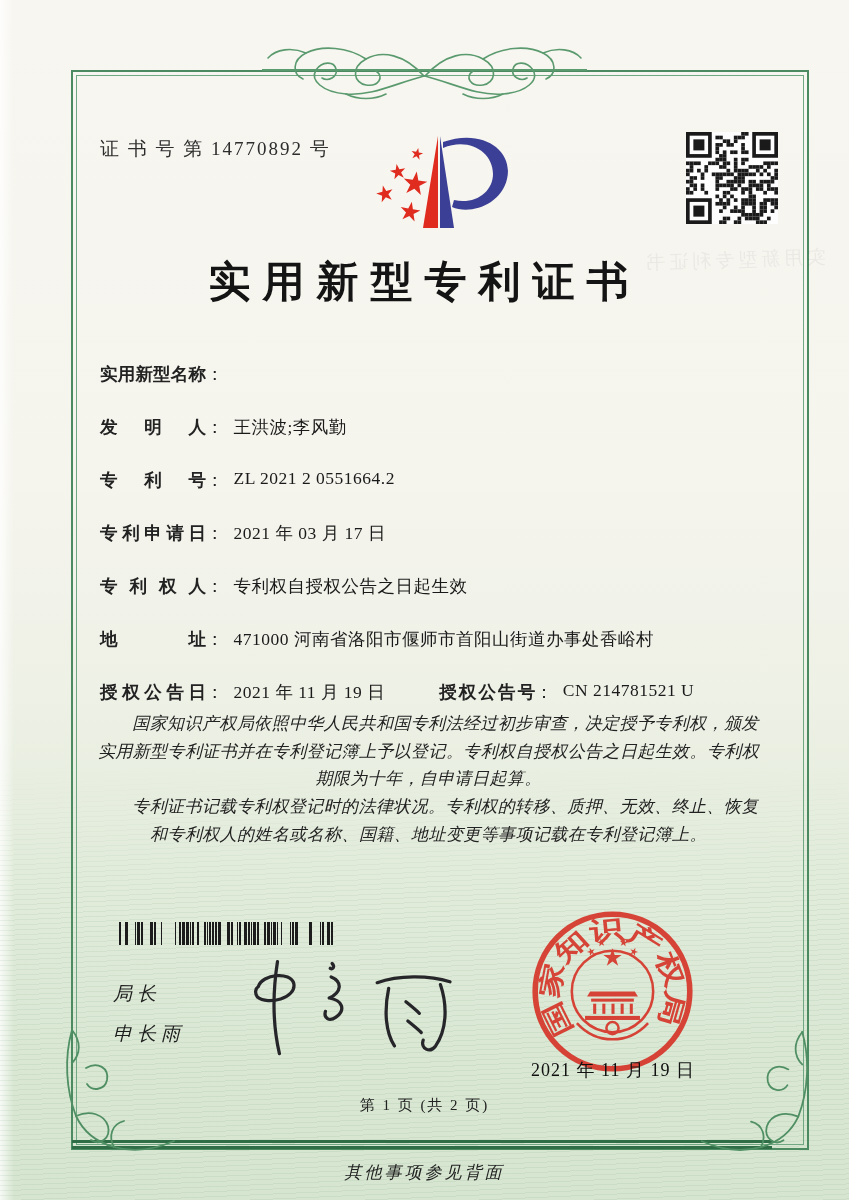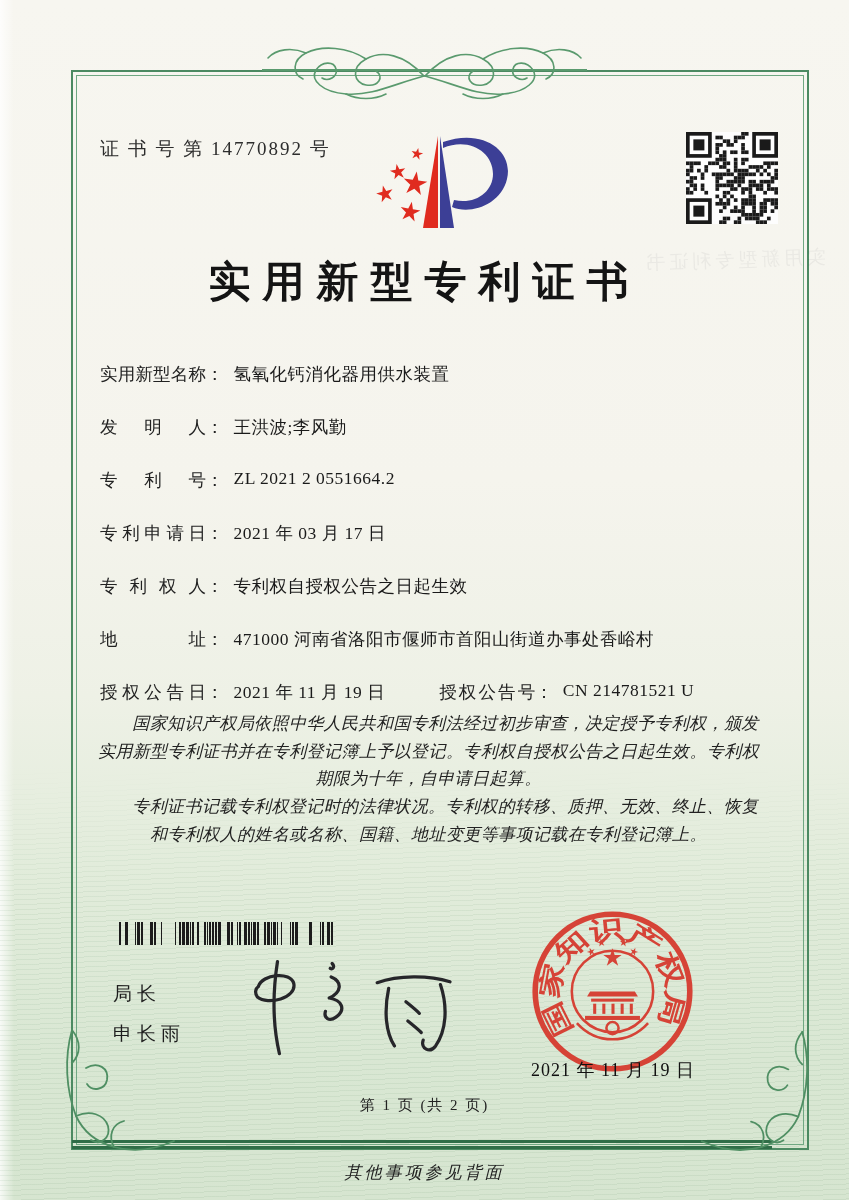--- a/index.html
+++ b/index.html
@@ -21,31 +21,31 @@
   .orn{position:absolute;pointer-events:none;}
   .cert-no{position:absolute;left:100px;top:136px;font-size:19px;letter-spacing:2px;color:#2d2d2d;}
   .logo{position:absolute;left:342px;top:122px;}
   .qr{position:absolute;left:686px;top:132px;}
   .ghost{position:absolute;left:596px;top:248px;width:230px;font-size:19px;letter-spacing:4px;
     color:rgba(50,50,70,.06);transform:scaleX(-1) rotate(2deg);}
   .title{position:absolute;left:0;top:254px;width:100%;text-align:center;
     font-size:42px;font-weight:700;letter-spacing:12px;color:#141414;}
   .fields{position:absolute;left:100px;top:362px;width:670px;font-size:17.5px;}
   .frow{height:53px;display:flex;align-items:flex-start;}
-  .flabel{display:inline-block;width:106px;text-align:justify;text-align-last:justify;color:#222;}
+  .flabel{display:inline-block;width:106px;text-align:justify;text-align-last:justify;color:#222;font-weight:bold;}
   .fcolon{margin-right:10px;color:#222;}
   .fvalue{color:#1a1a1a;letter-spacing:.5px;}
   .grant-no{margin-left:54px;display:flex;}
   .grant-no .flabel{width:96px;}
   .paras{position:absolute;left:97px;top:710px;width:663px;font-size:17px;line-height:1.63;
     font-style:italic;color:#222;text-align:center;}
   .paras p{margin:0;text-indent:2em;letter-spacing:.4px;}
   .barcode{position:absolute;left:119px;top:922px;}
   .officer{position:absolute;left:113px;top:981px;font-size:19px;letter-spacing:5px;color:#1d1d1d;}
-  .officer div{margin-bottom:14px;}
+  .officer div{margin-bottom:14px;font-style:italic;}
   .sig{position:absolute;left:243px;top:952px;}
   .seal{position:absolute;left:524px;top:903px;opacity:.93;}
   .seal-date{position:absolute;left:513px;top:1058px;width:200px;text-align:center;
     font-size:18px;letter-spacing:1px;color:#111;}
   .page-no{position:absolute;left:0;top:1096px;width:100%;text-align:center;
     font-size:15px;letter-spacing:2px;color:#222;}
   .back-note{position:absolute;left:0;top:1161px;width:100%;text-align:center;
     font-size:17px;letter-spacing:3px;font-style:italic;color:#1f1f1f;}
 </style>
 </head>
@@ -338,21 +338,20 @@
   </svg>
 
   <div class="ghost">实用新型专利证书</div>
 
   <div class="title">实用新型专利证书</div>
 
   <div class="fields">
     <div class="frow">
       <span class="flabel">实用新型名称</span>
         <span class="fcolon">：</span>
-      <span class="fvalue">氢氧化钙消化器用供水装置</span>
     </div>
     <div class="frow">
       <span class="flabel">发明人</span>
         <span class="fcolon">：</span>
       <span class="fvalue">王洪波;李风勤</span>
     </div>
     <div class="frow">
       <span class="flabel">专利号</span>
         <span class="fcolon">：</span>
       <span class="fvalue">ZL 2021 2 0551664.2</span>

